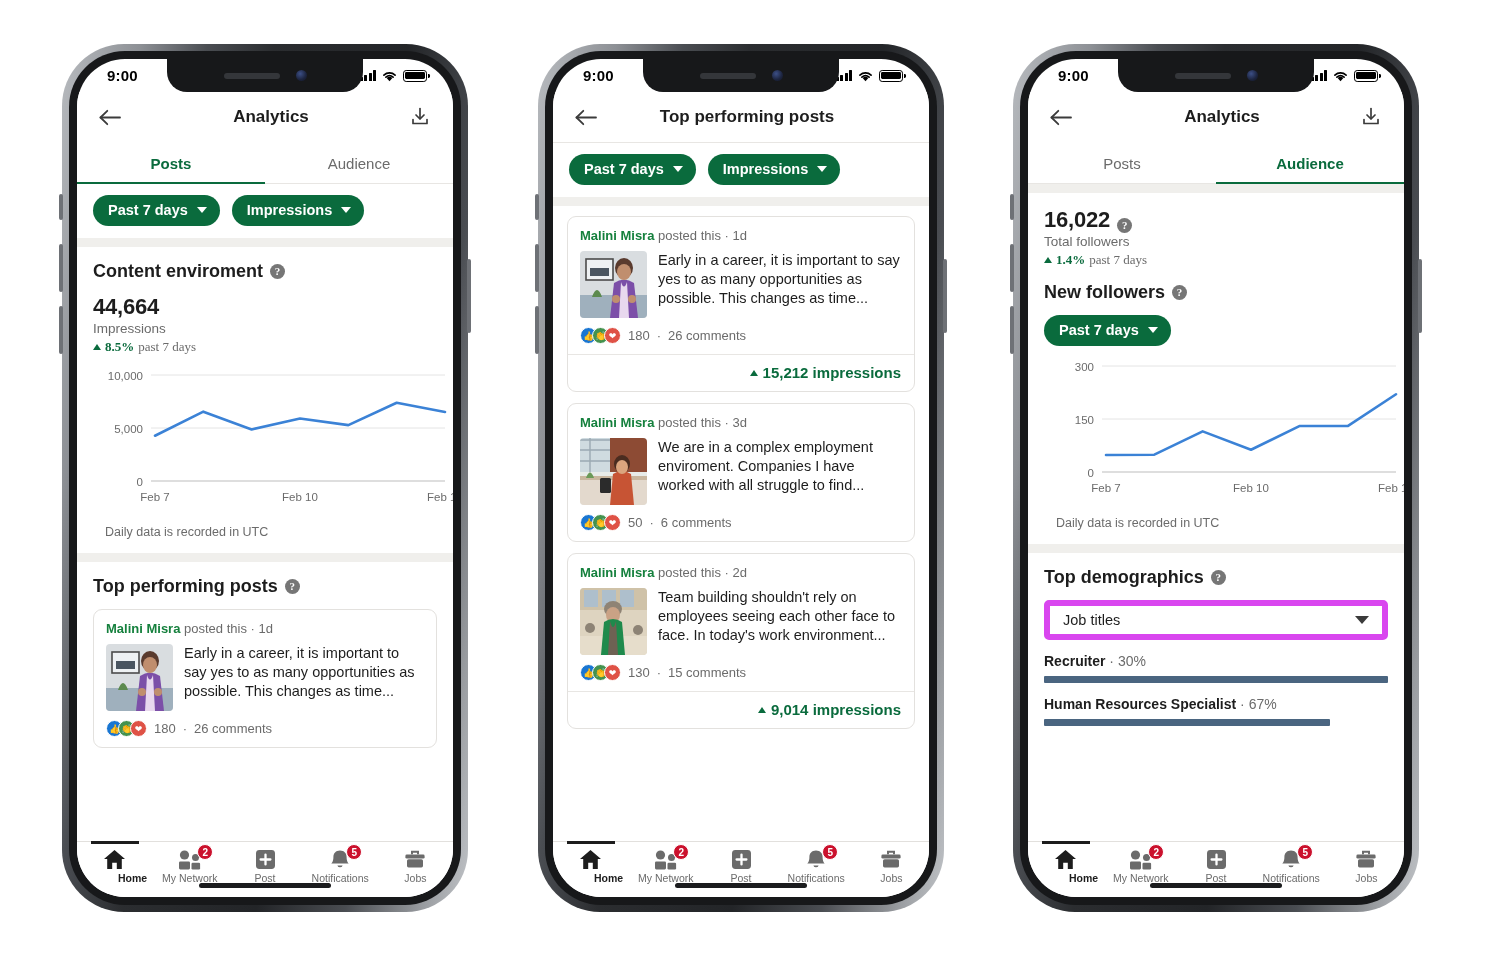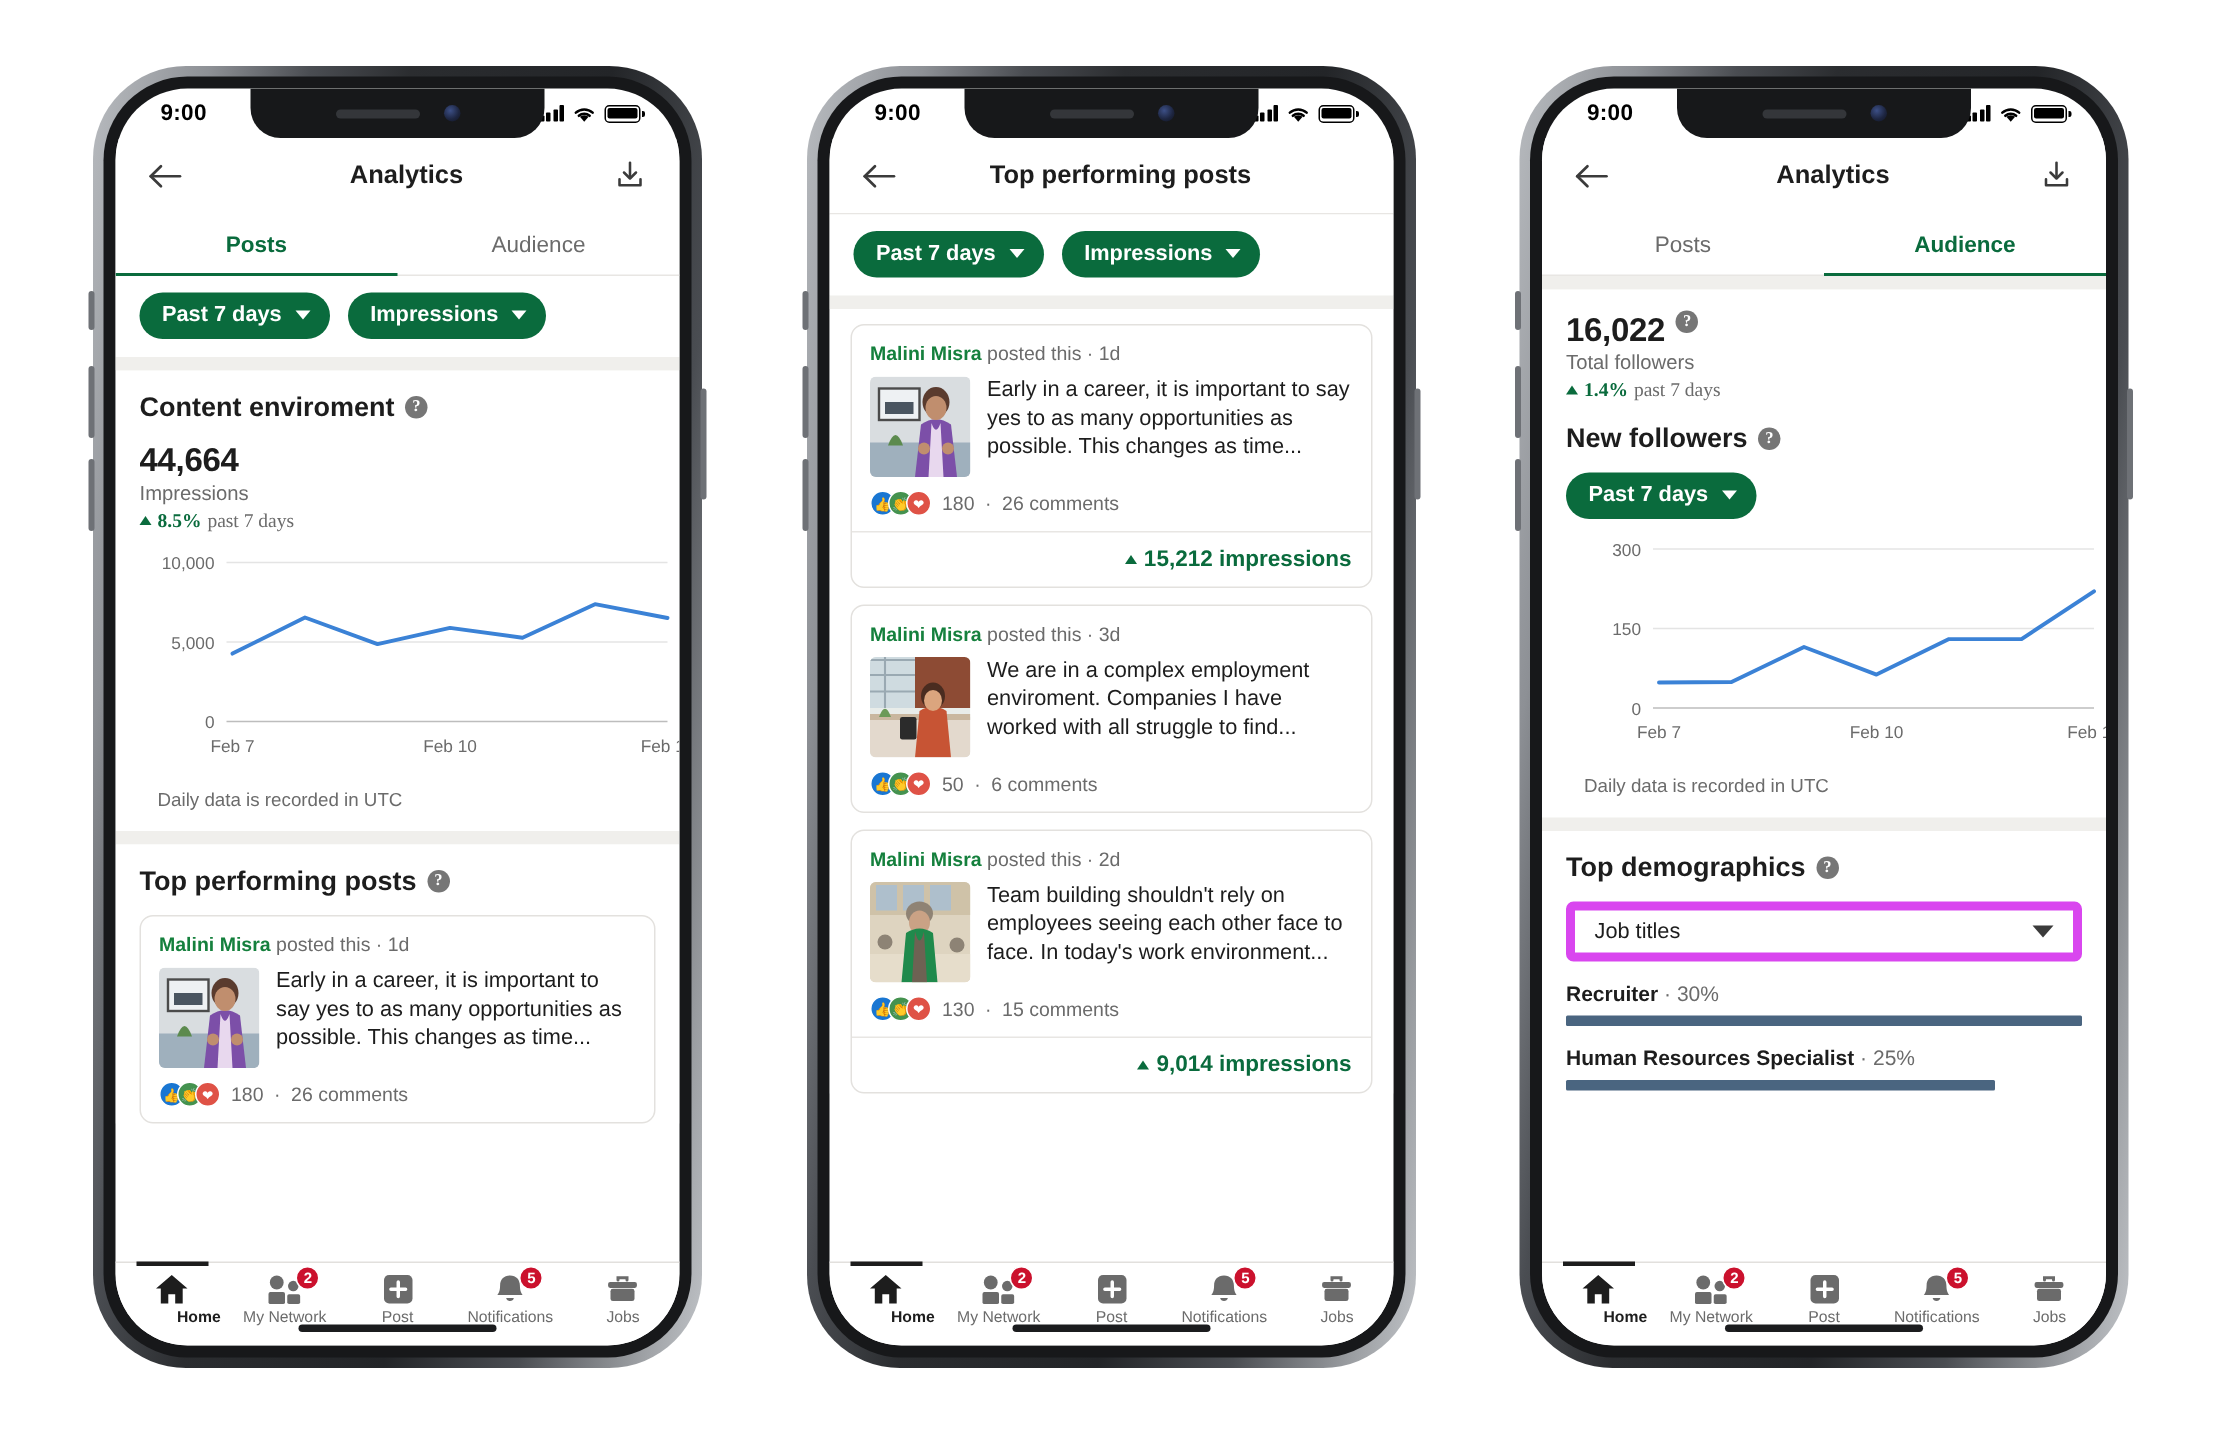--- a/index.html
+++ b/index.html
@@ -129,21 +129,21 @@
   .sec-title {
     font-size: 18px; font-weight: 700; color: #1d1d1d;
     display: flex; align-items: center; gap: 7px; margin-bottom: 12px;
   }
   .qmark {
     width: 15px; height: 15px; border-radius: 50%; background: #767676;
     color: #fff; font-size: 11px; font-weight: 700; line-height: 15px;
     text-align: center; font-family: "Liberation Serif", serif;
   }
   .big-num { font-size: 22px; font-weight: 700; color: #1d1d1d; letter-spacing: -.2px; }
-  .big-num.with-q { display: flex; align-items: flex-start; gap: 7px; }
+  .big-num.with-q { display: flex; align-items: flex-end; gap: 7px; }
   .metric-label { font-size: 13.5px; color: #6b6b6b; margin-top: 1px; }
   .delta { font-size: 13px; color: #6b6b6b; margin-top: 3px; display: flex; align-items: center; gap: 4px; font-family: Liberation Serif, serif; }
   .delta b { color: #0a6b3d; font-weight: 700; }
   .tri-up {
     width:0;height:0;border-left:4.5px solid transparent;border-right:4.5px solid transparent;
     border-bottom:6px solid #0a6b3d;
   }
 
   .chart-wrap { padding: 10px 14px 0 4px; }
   .chart-note { font-size: 12.5px; color: #6b6b6b; padding: 8px 0 14px 12px; }
@@ -780,21 +780,21 @@
                   <span>·</span>
                   <span>30%</span>
                 </div>
                 <div class="demo-bar" style="width:100%;"></div>
               </div>
 
               <div>
                 <div class="demo-label">
                   <b>Human Resources Specialist</b>
                   <span>·</span>
-                  <span>25%</span>
+                  <span>67%</span>
                 </div>
                 <div class="demo-bar" style="width:83%;"></div>
               </div>
             </div>
           </div>
 
           <div class="bottomnav">
             <div class="nav-item active">
               <div class="nav-ico">
                 <svg width="23" height="21" viewBox="0 0 23 21">

